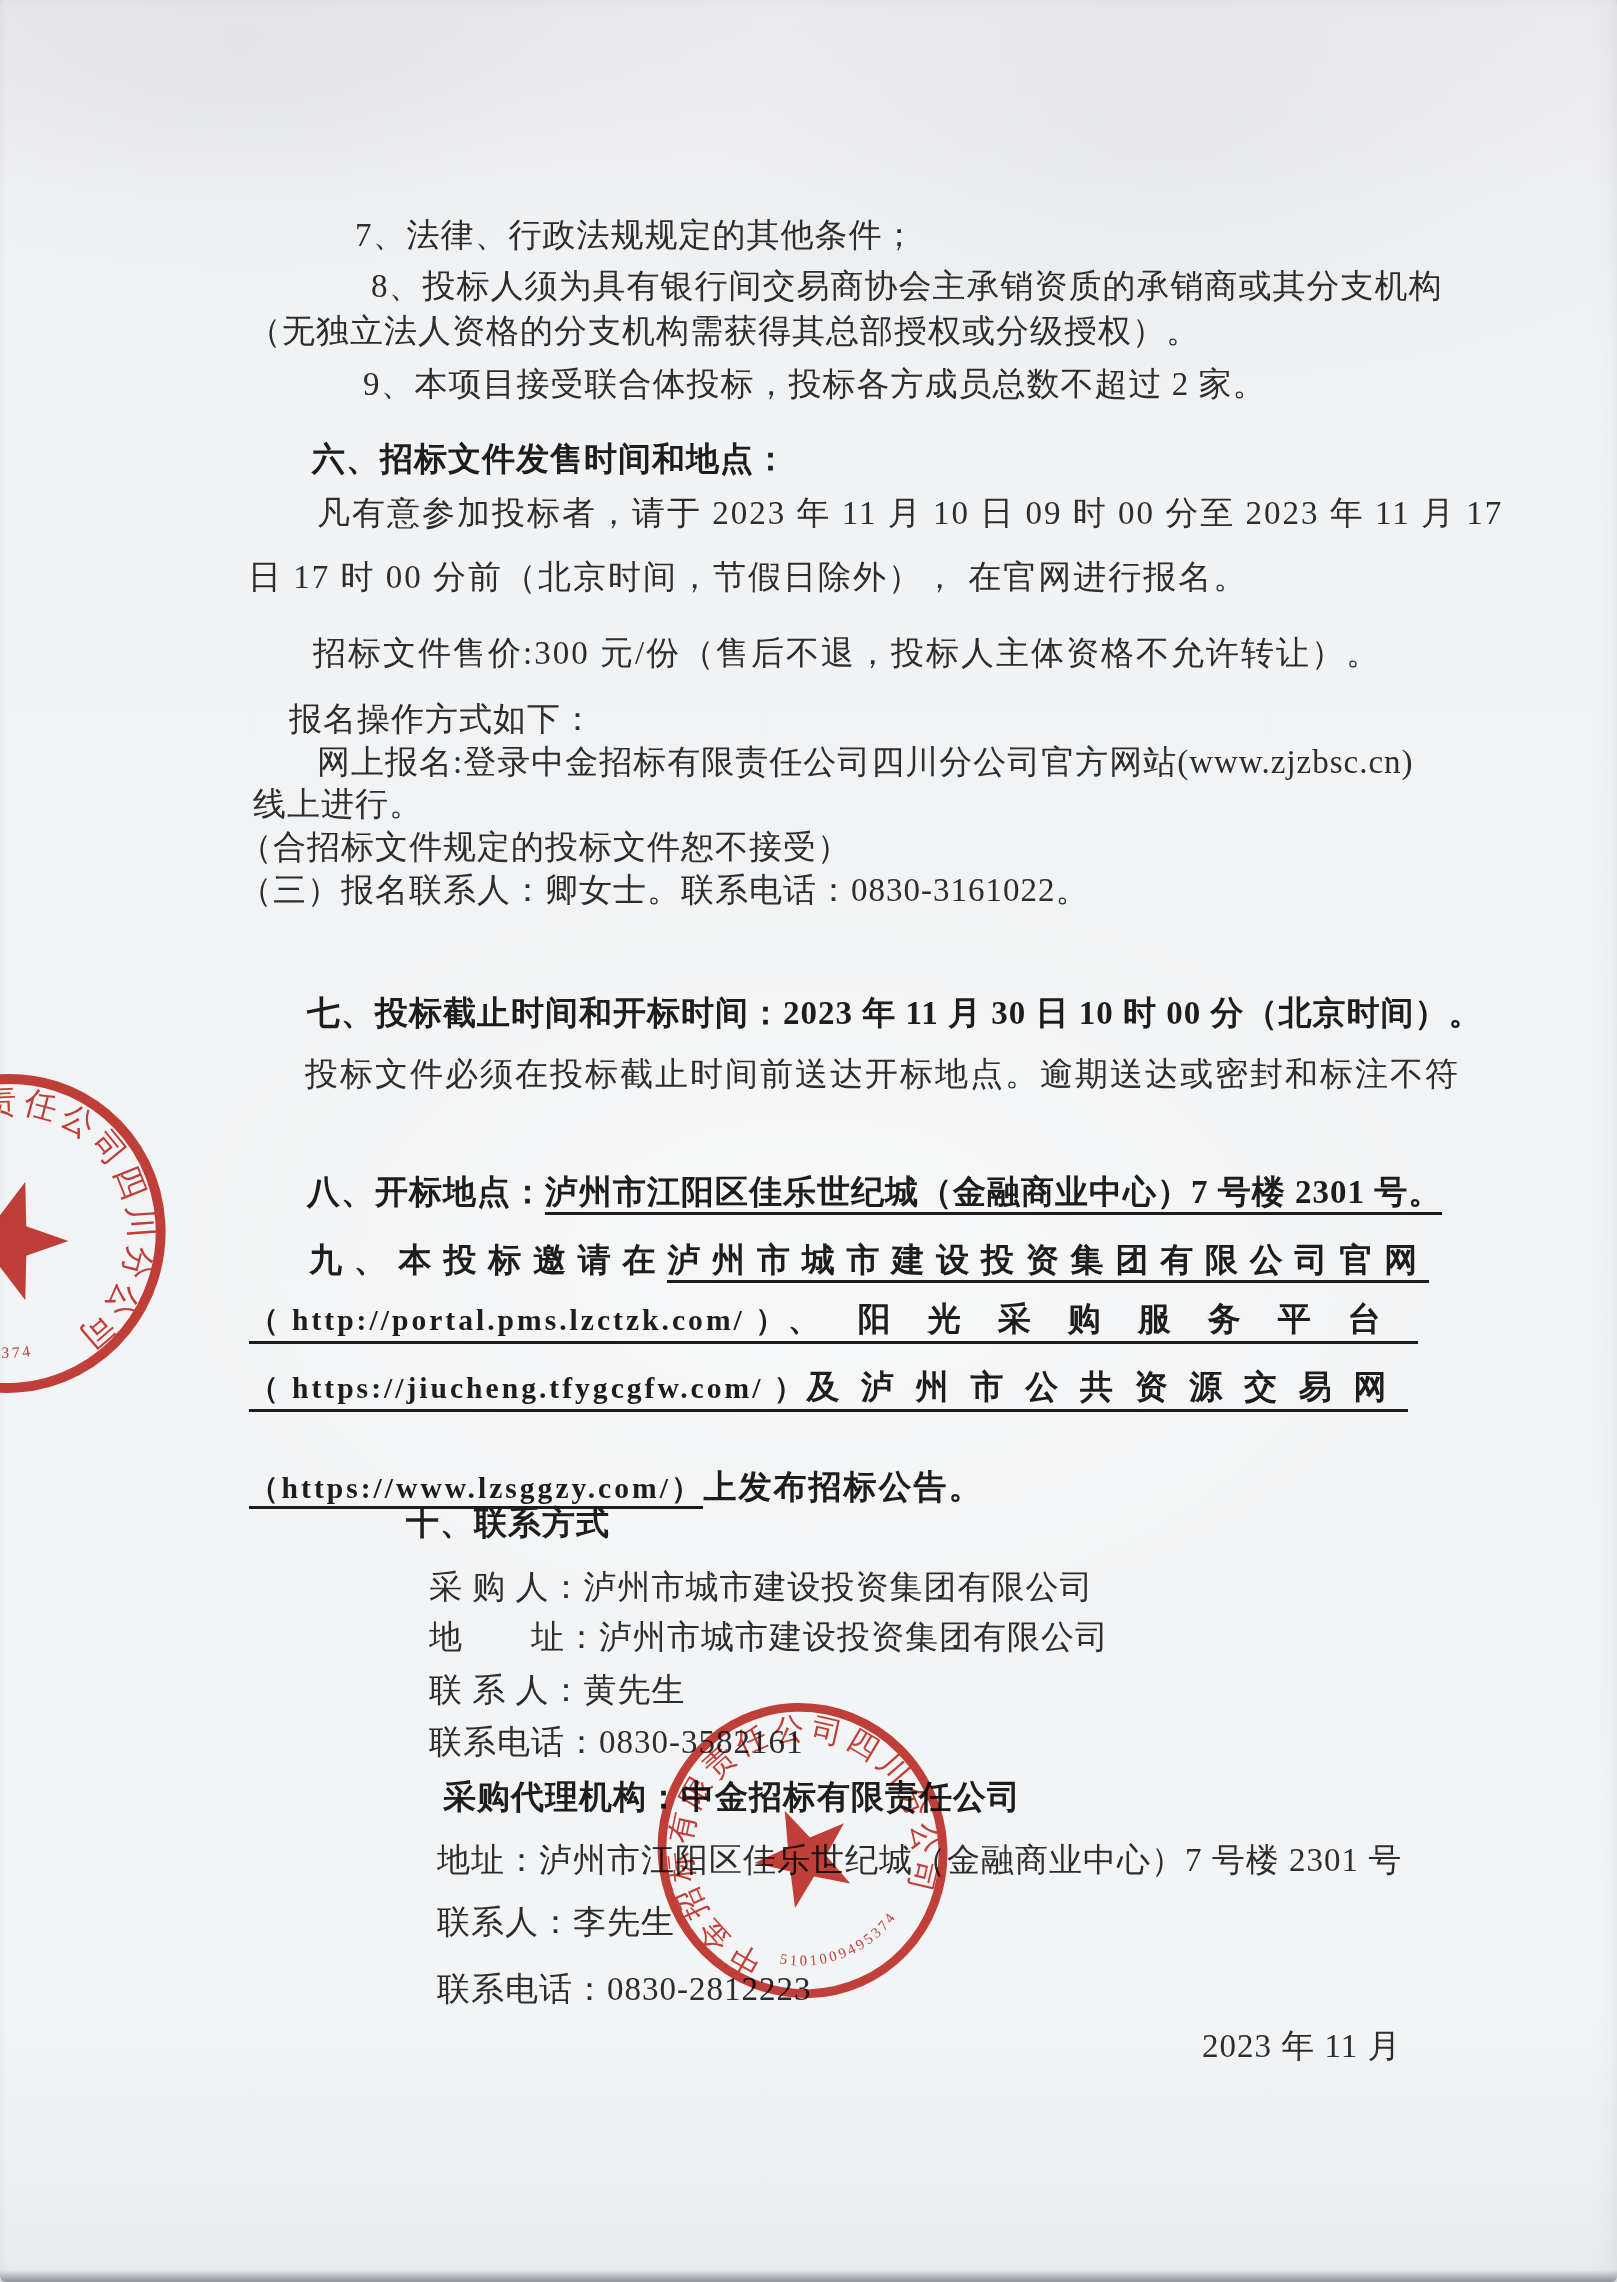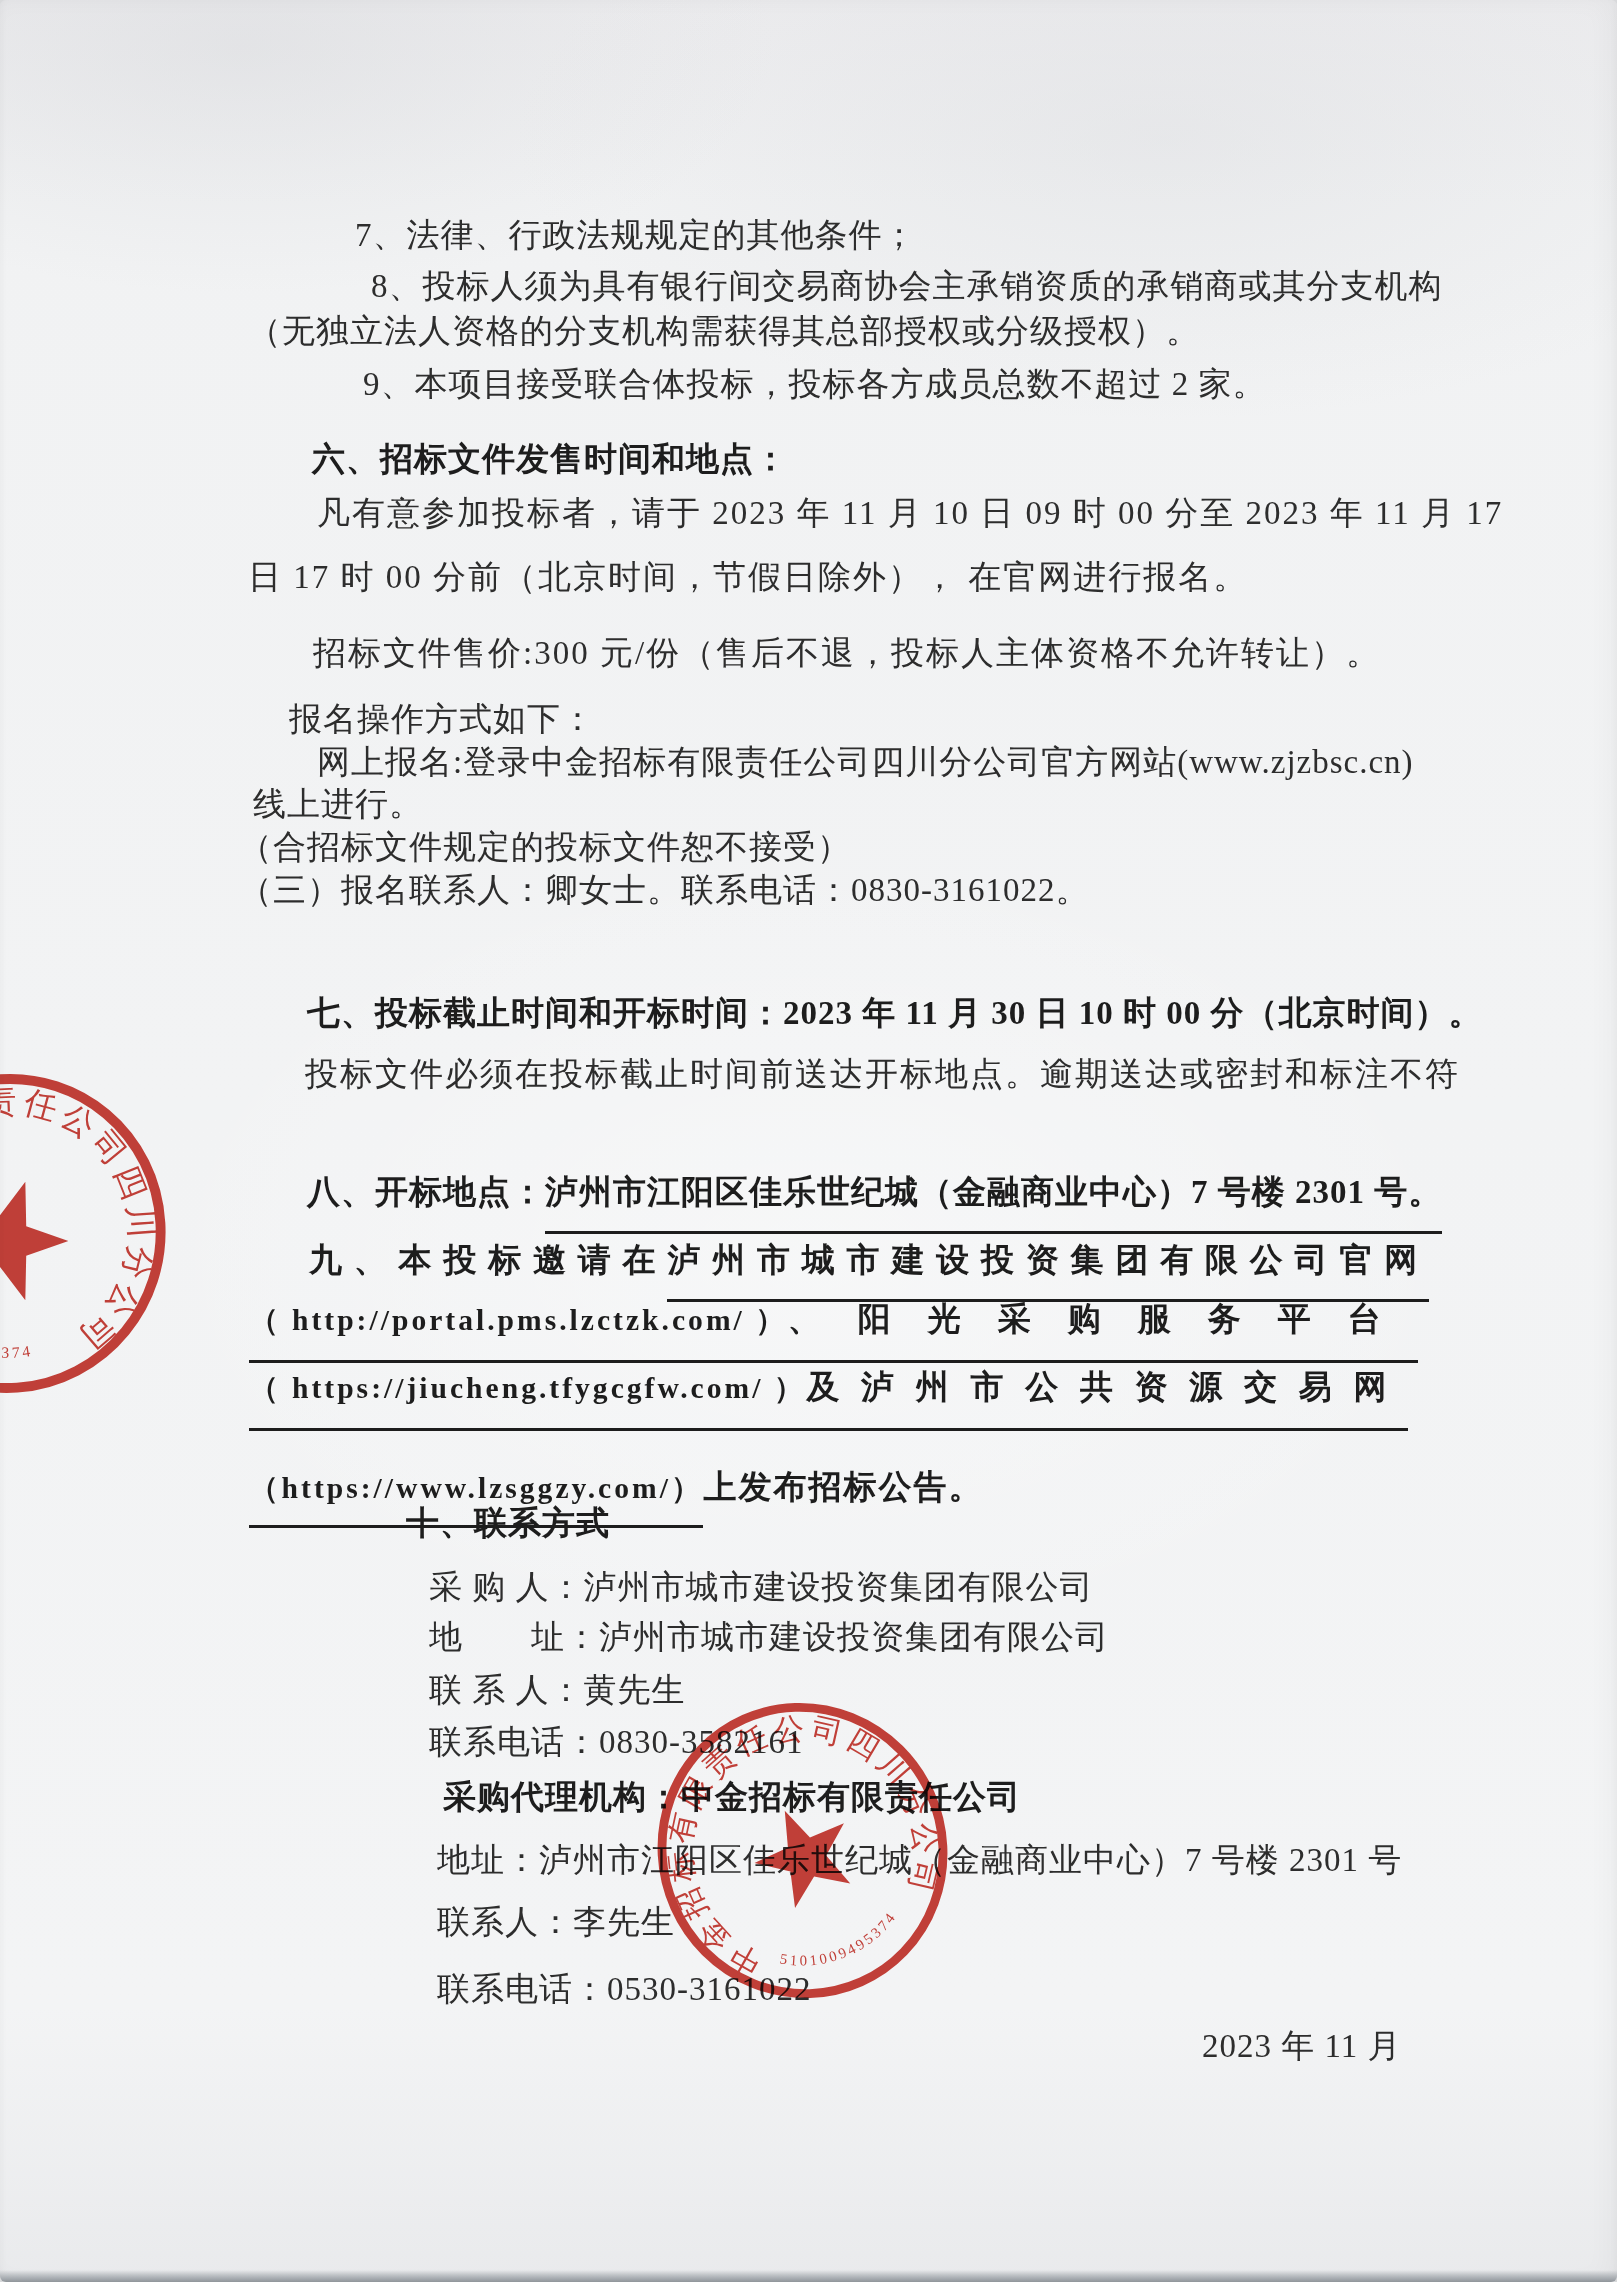--- a/index.html
+++ b/index.html
@@ -19,21 +19,21 @@
     border-radius: 6px;
   }
   .line {
     position:absolute;
     white-space:nowrap;
     font-size:33px;
     line-height:1.15;
     letter-spacing:1px;
   }
   .bold { font-weight:bold; color:#1d1d1d; }
-  .u { border-bottom:3px solid currentColor; padding-bottom:21px; }
+  .u { border-bottom:3px solid currentColor; padding-bottom:2px; }
   .url { font-size:29.6px; letter-spacing:3px; }
   .sp12 { letter-spacing:11.8px; }
   .sp38 { letter-spacing:37px; }
   .sp22 { letter-spacing:21.7px; }
   .ls2  { letter-spacing:2px; }
   .contact { font-size:33px; }
   .seal { position:absolute; mix-blend-mode:multiply; opacity:.88; }
   .seal-center { left:640px; top:1688px; transform:rotate(-24deg); }
   .seal-left   { left:-169px; top:1056px; transform:rotate(18deg); }
   .scan-edge {
@@ -75,21 +75,21 @@
   <div class="line bold" style="left:406px; top:1505px;">十、联系方式</div>
 
   <div class="line contact" style="left:429px; top:1569px;"><span>采 购 人：</span><span>泸州市城市建设投资集团有限公司</span></div>
   <div class="line contact" style="left:429px; top:1619px;"><span>地　　址：</span><span>泸州市城市建设投资集团有限公司</span></div>
   <div class="line contact" style="left:429px; top:1672px;"><span>联 系 人：</span><span>黄先生</span></div>
   <div class="line contact" style="left:429px; top:1724px;"><span>联系电话：</span><span>0830-3582161</span></div>
 
   <div class="line contact bold" style="left:443px; top:1779px;">采购代理机构：中金招标有限责任公司</div>
   <div class="line contact" style="left:437px; top:1842px;">地址：泸州市江阳区佳乐世纪城（金融商业中心）7 号楼 2301 号</div>
   <div class="line contact" style="left:437px; top:1904px;">联系人：李先生</div>
-  <div class="line contact" style="left:437px; top:1971px;">联系电话：0530-3161022</div>
+  <div class="line contact" style="left:437px; top:1971px;">联系电话：0830-2812223</div>
 
   <div class="line" style="left:1202px; top:2028px;">2023 年 11 月</div>
 
   <svg class="seal seal-center" width="325" height="325" viewBox="-165 -165 330 330">
     <ellipse rx="142" ry="146" fill="none" stroke="#c3271e" stroke-width="9"></ellipse>
     <polygon fill="#c3271e" transform="translate(0,8) scale(0.95)" points="0,-55 12.9,-17.8 52.3,-17.0 20.9,6.8 32.3,44.5 0,22 -32.3,44.5 -20.9,6.8 -52.3,-17.0 -12.9,-17.8"></polygon>
     <defs>
       <path id="cArc" d="M -80,82 A 114,114 0 1 1 80,82" fill="none"></path>
       <path id="cNum" d="M -68,95 A 117,117 0 0 0 68,95" fill="none"></path>
     </defs>

